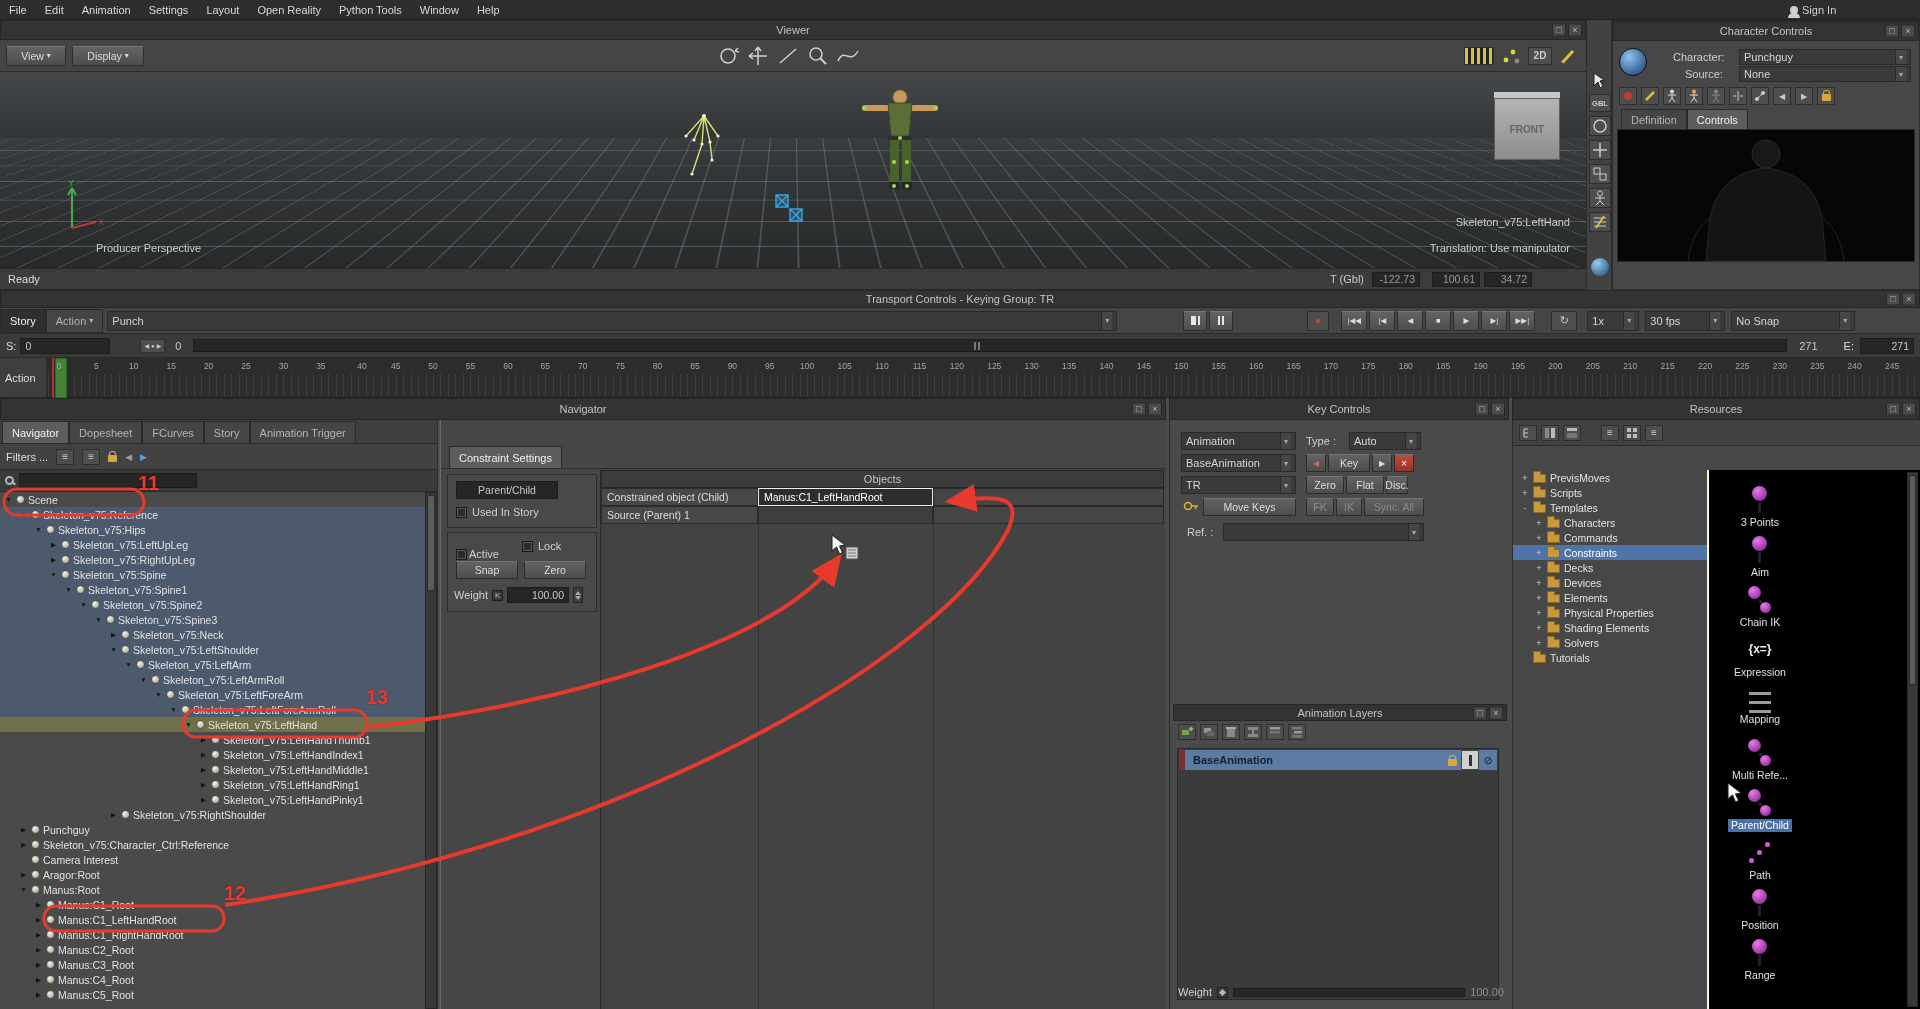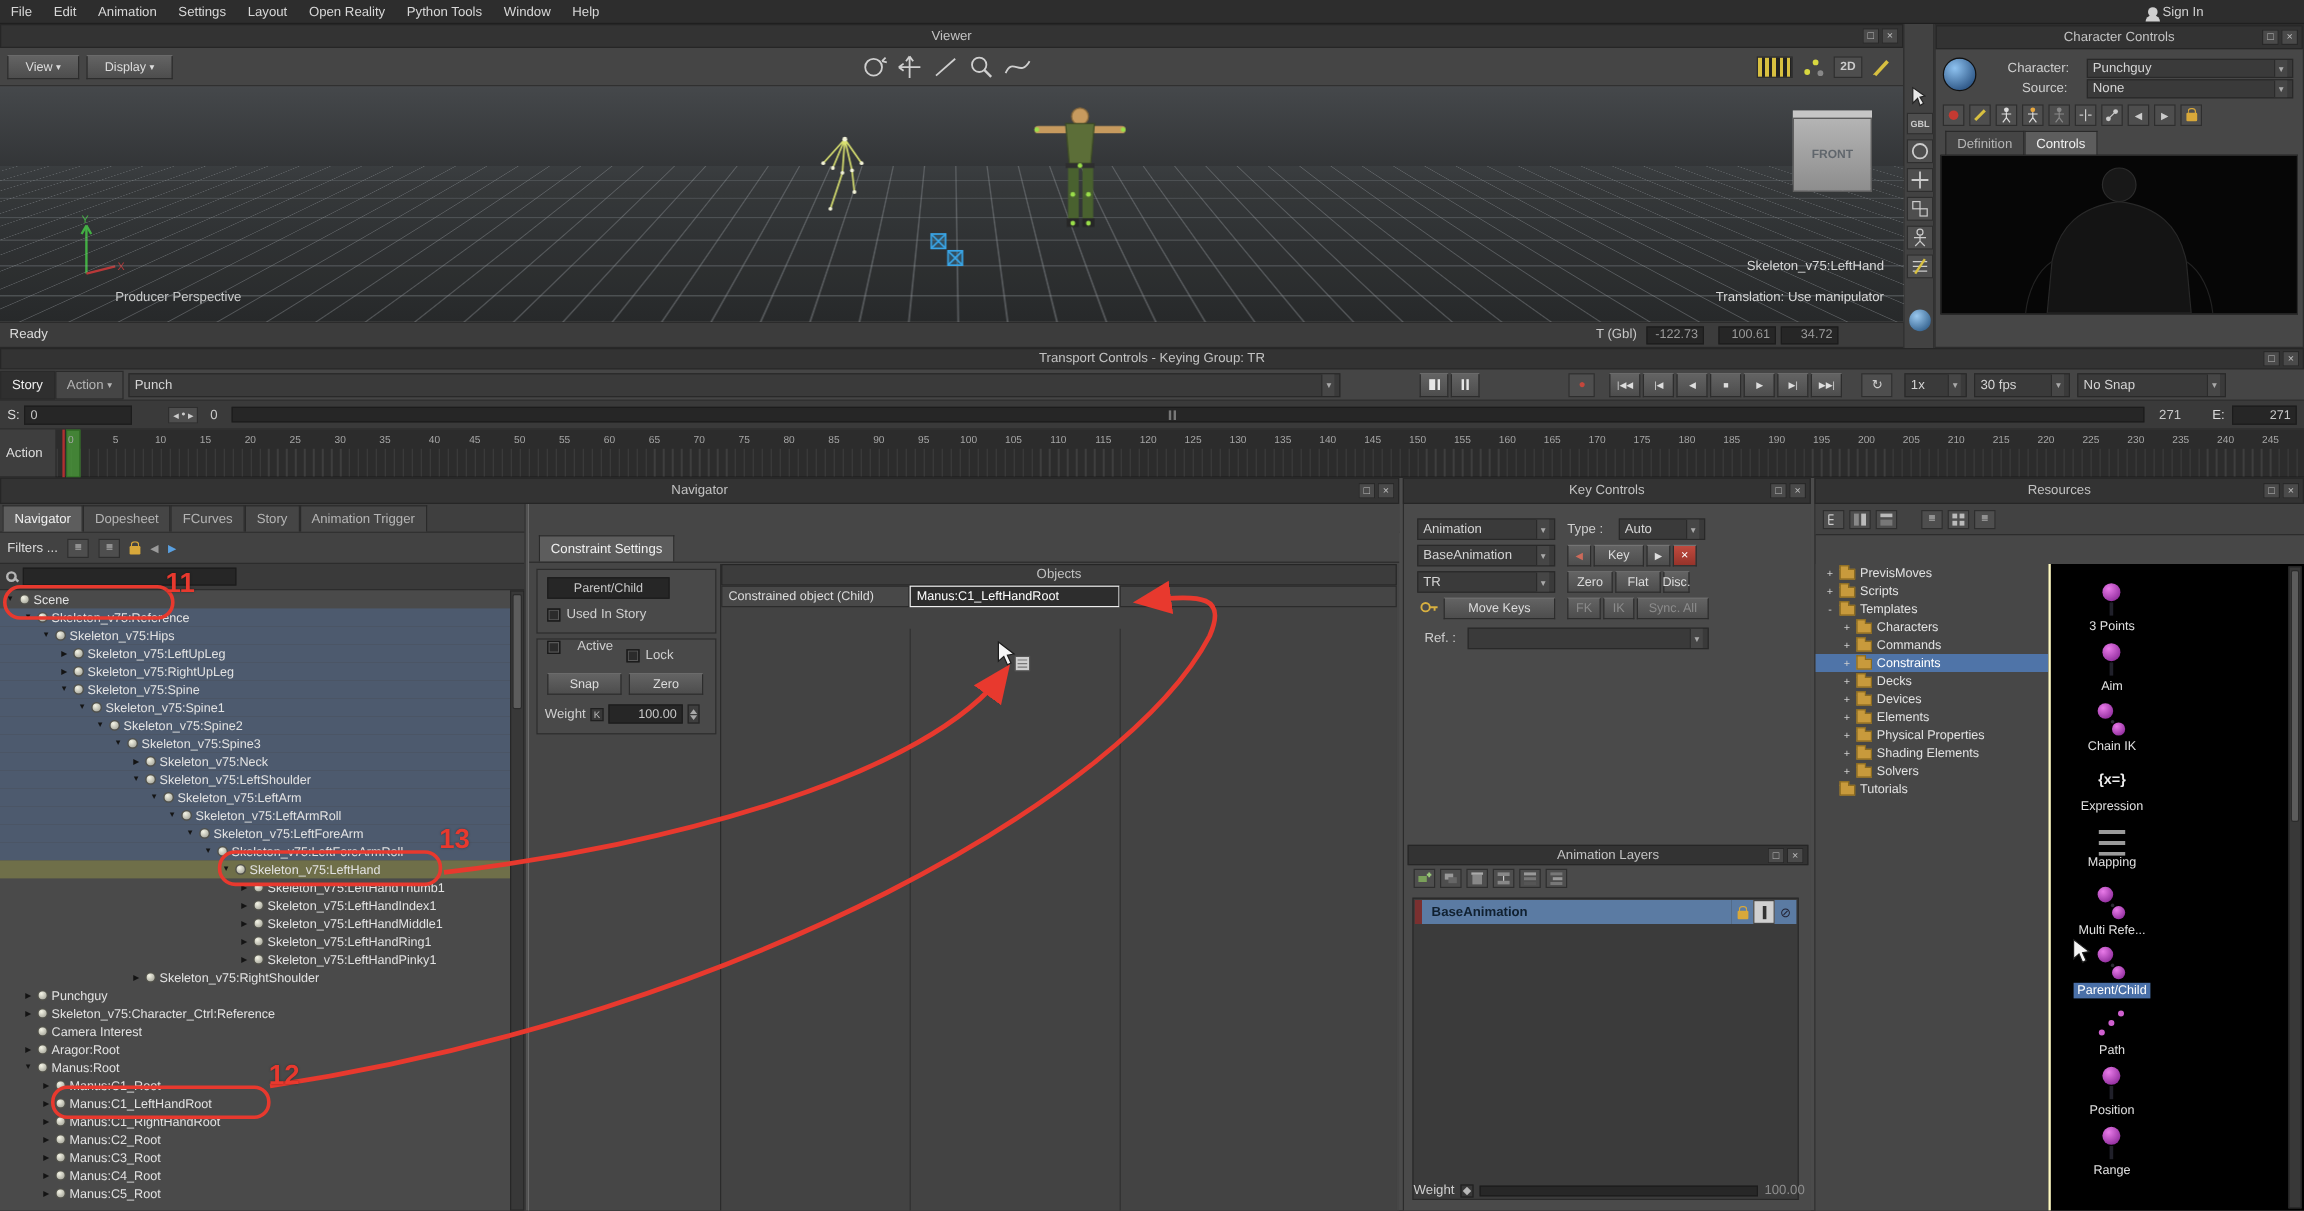--- a/index.html
+++ b/index.html
@@ -57,21 +57,21 @@
 [data-icon="scale"]::after{content:"";position:absolute;left:13px;top:3px;width:4px;height:24px;background:#3d9a3d}
 [data-icon="expr"]{color:#ececec;font-weight:bold;font-size:12px;line-height:30px;text-align:center}
 [data-icon="mapping"]{background:repeating-linear-gradient(0deg,#9a9a9a 0 3px,transparent 3px 9px);width:22px!important;height:26px;margin-top:3px!important}
 [data-icon="spline"]::before{content:"";position:absolute;left:4px;top:4px;width:20px;height:20px;border:3px solid transparent;border-top-color:#49a049;border-left-color:#49a049;border-radius:50%;transform:rotate(25deg)}
 [data-icon="spline"]::after{content:"";position:absolute;left:2px;top:2px;width:5px;height:5px;border-radius:50%;background:#83d083;box-shadow:17px 17px 0 #83d083}
 [data-icon="path"]::before{content:"";position:absolute;left:4px;top:21px;width:5px;height:5px;border-radius:50%;background:#d060d0;box-shadow:8px -8px 0 #d060d0,16px -16px 0 #d060d0}
 .ocell{border:1px solid #2b2b2b;background:#484848;display:flex;align-items:center;padding:0 5px;font-size:10.5px;height:18px}
 .ocell.val{background:#3e3e3e}
 .orow.selected .ocell.val{background:#2d2d2d;border:1px solid #efefef;color:#fff}
 .tick{position:absolute;top:3px;transform:translateX(-50%);font-size:8.5px;color:#a6a6a6}
-.anno{color:#e8392e;font-weight:bold;font-size:23px;z-index:55;position:absolute;text-shadow:0 0 2px rgba(0,0,0,.4)}
+.anno{color:#e8392e;font-weight:bold;font-size:20px;z-index:55;position:absolute;text-shadow:0 0 2px rgba(0,0,0,.4)}
 .overlay{position:absolute;left:0;top:0;z-index:50;pointer-events:none}
 .mag{width:9px;height:9px;border:2px solid #b5b5b5;border-radius:50%;position:relative;flex:none}
 .mag::after{content:"";position:absolute;width:5px;height:2px;background:#b5b5b5;transform:rotate(45deg);right:-4px;bottom:-1px}
 .lock{width:9px;height:7px;background:#d8a83a;border-radius:1px;position:relative;margin-top:4px;flex:none}
 .lock::before{content:"";position:absolute;left:1px;top:-4px;width:5px;height:4px;border:1.5px solid #d8a83a;border-bottom:none;border-radius:3px 3px 0 0}
 .spin{width:10px;display:flex;flex-direction:column;align-items:center;justify-content:center;background:#3e3e3e;border:1px solid #242424;gap:1px}
 .spin i{width:0;height:0;border-left:3px solid transparent;border-right:3px solid transparent}
 .spin i.up{border-bottom:4px solid #aaa}
 .spin i.dn{border-top:4px solid #aaa}
 .bar{display:inline-block;background:#e6e6e6;height:9px}
@@ -733,21 +733,21 @@
     <div class="abs" style="left:0;top:48px;width:725px;height:1px;background:#2b2b2b"></div>
 
     <div class="abs" style="left:6px;top:54px;width:150px;height:54px;border:1px solid #2c2c2c;background:#494949">
       <span class="field" style="position:absolute;left:8px;top:6px;width:102px;height:18px;justify-content:center">Parent/Child</span>
       <span class="fx" style="position:absolute;left:8px;top:31px;gap:5px">
           <span class="cb"></span>
           <span style="color:#cfcfcf">Used In Story</span>
         </span>
     </div>
     <div class="abs" style="left:6px;top:112px;width:150px;height:80px;border:1px solid #2c2c2c;background:#494949">
-      <span class="fx" style="position:absolute;left:8px;top:0;gap:14px">
+      <span class="fx" style="position:absolute;left:8px;top:15px;gap:2px">
           <span class="cb"></span>
           <span style="color:#cfcfcf">Active</span>
         </span>
       <span class="fx" style="position:absolute;left:74px;top:7px;gap:5px">
           <span class="cb"></span>
           <span style="color:#cfcfcf">Lock</span>
         </span>
       <span class="btn" style="position:absolute;left:8px;top:28px;width:62px;height:18px">Snap</span>
       <span class="btn" style="position:absolute;left:76px;top:28px;width:62px;height:18px">Zero</span>
       <span class="fx" style="position:absolute;left:6px;top:54px;gap:4px">
@@ -766,20 +766,25 @@
           <span>Objects</span>
         </div>
       <div>
 
           <div class="orow fx selected" style="height:18px">
             <span class="ocell" style="width:157px">Constrained object (Child)</span>
             <span class="ocell val" style="width:175px">Manus:C1_LeftHandRoot</span>
             <span class="ocell" style="flex:1;background:#454545"></span>
           </div>
 
+          <div class="orow fx" style="height:18px">
+            <span class="ocell" style="width:157px">Source (Parent) 1</span>
+            <span class="ocell val" style="width:175px"></span>
+            <span class="ocell" style="flex:1;background:#454545"></span>
+          </div>
         </div>
       <div class="abs" style="left:157px;top:54px;bottom:0;width:1px;background:#303030"></div>
       <div class="abs" style="left:332px;top:54px;bottom:0;width:1px;background:#303030"></div>
     </div>
   </div>
 
   <div class="abs" style="left:1169px;top:420px;width:340px;height:589px;background:#4a4a4a;border-left:1px solid #2b2b2b">
     <div class="dd" style="position:absolute;left:11px;top:12px;width:115px;height:18px">
         <span>Animation</span>
         <span class="darr">▾</span>

